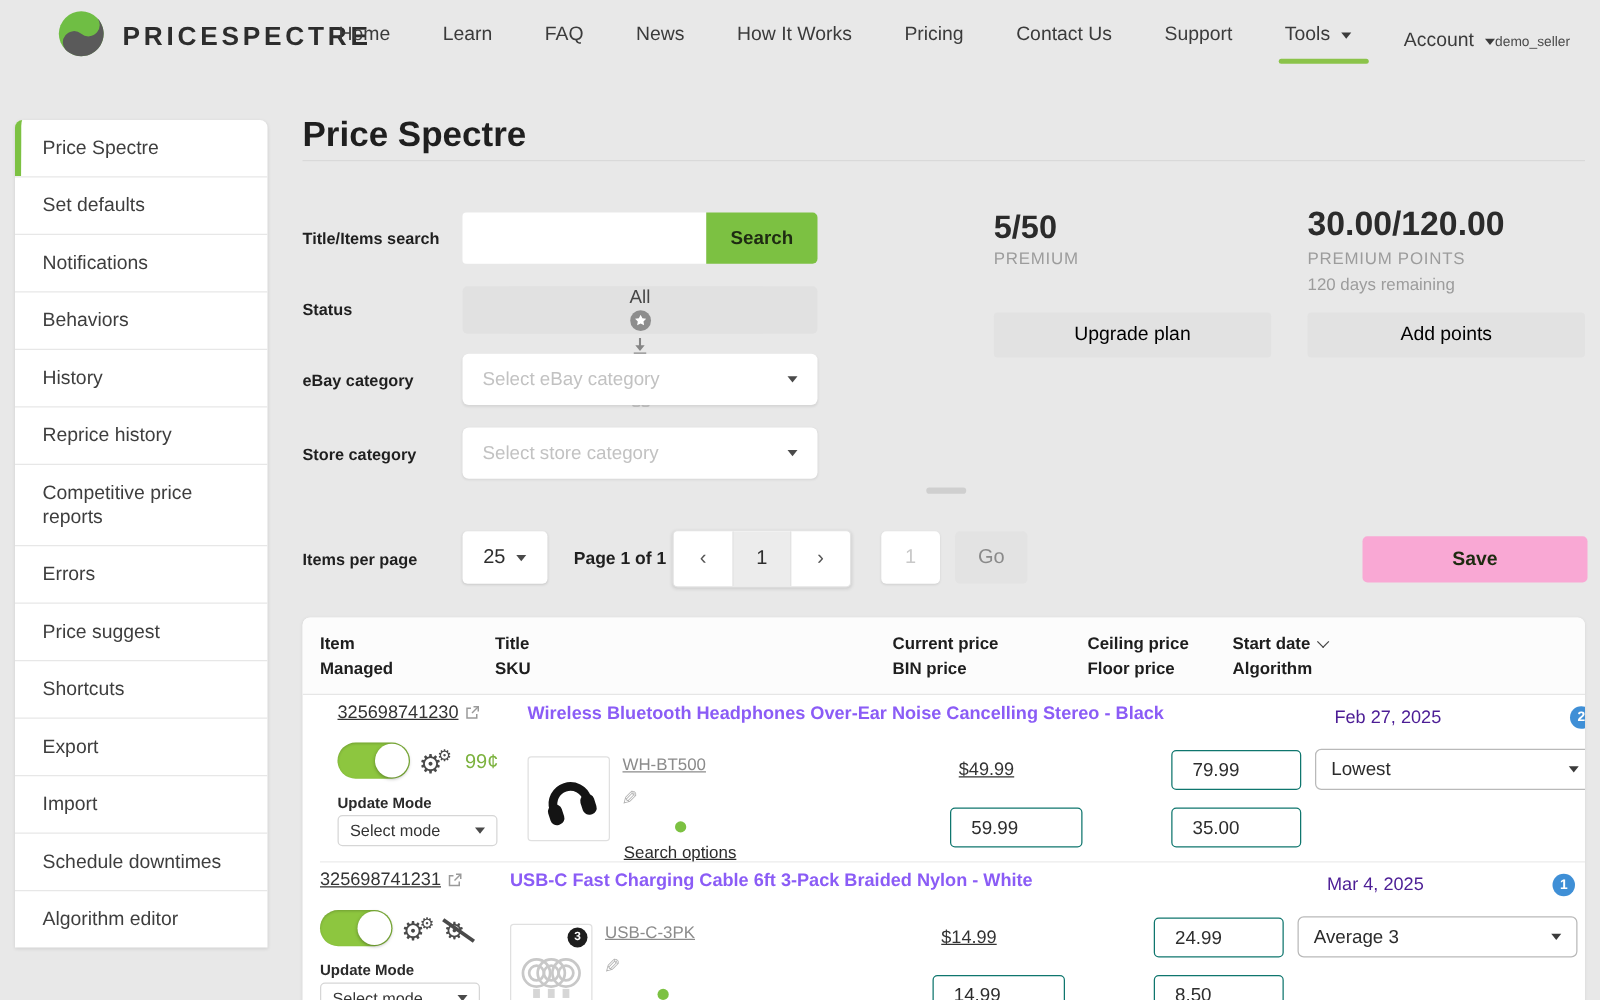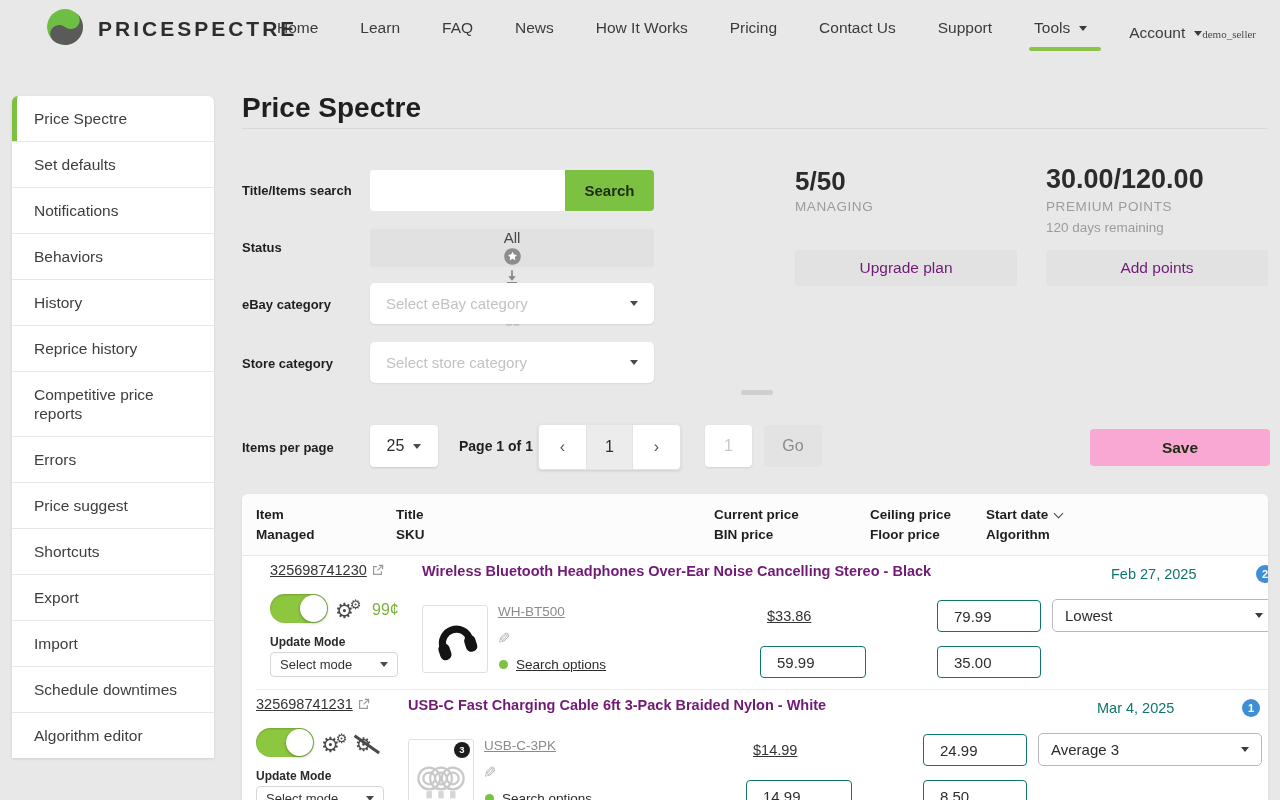--- a/index.html
+++ b/index.html
@@ -11,21 +11,21 @@
   .topbar { position:absolute; left:0; top:0; width:1280px; height:56px; }
   .logo { position:absolute; left:46px; top:8px; display:flex; align-items:center; gap:14px; cursor:pointer; }
   .logo-text { font-size:21px; font-weight:bold; letter-spacing:3px; color:#2d2d2d; }
   .nav { position:absolute; right:24px; top:0; height:56px; display:flex; align-items:center; gap:42px; }
   .nav-link { font-size:15.5px; color:#3b3b3b; cursor:pointer; white-space:nowrap; }
   .caret { width:0; height:0; border-left:4.5px solid transparent; border-right:4.5px solid transparent; border-top:5.5px solid #3b3b3b; display:inline-block; }
   .nav-tools { position:relative; display:flex; align-items:center; gap:9px; cursor:pointer; }
   .tools-underline { position:absolute; left:-5px; top:28px; width:72px; height:4px; background:#8bc34a; border-radius:2px; }
   .nav-account { display:flex; align-items:center; cursor:pointer; margin-top:10px; }
   .acct-row { display:flex; align-items:center; gap:9px; font-size:15.5px; color:#3b3b3b; }
-  .acct-user { font-size:11px; color:#4a4a4a; margin-top:2px;font-family:Liberation Serif, serif; }
+  .acct-user { font-size:11px; color:#4a4a4a; margin-top:2px; }
 
   
   .sidebar { position:absolute; left:12px; top:96px; width:202px; background:#fff; border-radius:6px 6px 0 0; box-shadow:0 1px 3px rgba(0,0,0,.1); }
   .side-item { padding:13px 12px 13px 22px; font-size:15.5px; color:#3e3e3e; border-top:1px solid #e7e7e7; line-height:19px; cursor:pointer; }
   .side-item:first-child { border-top:none; border-radius:6px 6px 0 0; }
   .side-item.active { border-left:5px solid #7cc142; padding-left:17px; }
 
   
   .page-title { position:absolute; left:242px; top:92px; font-size:28px; font-weight:bold; color:#1f1f1f; }
   .title-rule { position:absolute; left:242px; top:128px; width:1026px; border-top:1px solid #d9d9d9; }
@@ -44,21 +44,21 @@
   .sel .ph { font-size:15px; color:#c2c2c2; }
   .sel .caret, .mini-sel .caret, .ipp .caret { border-top-color:#4a4a4a; }
 
   
   .stat-num { position:absolute; font-weight:bold; color:#2b2b2b; }
   #managing-value { left:795px; top:166px; font-size:26px; }
   #points-value { left:1046px; top:164px; font-size:27px; }
   .stat-cap { position:absolute; font-size:13.5px; color:#9c9c9c; letter-spacing:.6px; }
   #managing-label { left:795px; top:199px; } #points-label { left:1046px; top:199px; }
   #points-remaining { position:absolute; left:1046px; top:220px; font-size:13.5px; color:#9c9c9c; }
-  .gray-btn { position:absolute; width:222px; height:36px; background:#e2e2e2; border:none; border-radius:3px; font-size:15.5px; color:#701a75; font-family:inherit; }
+  .gray-btn { position:absolute; width:222px; height:36px; background:#e2e2e2; border:none; border-radius:3px; font-size:15.5px; color:#000000; font-family:inherit; }
   #upgrade-btn { left:795px; top:250px; } #addpoints-btn { left:1046px; top:250px; }
   #drag-handle { position:absolute; left:741px; top:390px; width:32px; height:5px; background:#cfcfcf; border-radius:3px; cursor:row-resize; }
 
   
   #lbl-ipp { left:242px; top:440px; }
   .ipp { position:absolute; left:370px; top:425px; width:68px; height:42px; background:#fff; border-radius:4px; box-shadow:0 1px 2px rgba(0,0,0,.12); display:flex; align-items:center; justify-content:center; gap:9px; font-size:16px; cursor:pointer; }
   #page-info { position:absolute; left:459px; top:438px; font-size:14px; font-weight:bold; color:#1f1f1f; }
   #pager { position:absolute; left:538px; top:424px; display:flex; background:#fff; border:1px solid #e3e3e3; border-radius:4px; overflow:hidden; box-shadow:0 1px 3px rgba(0,0,0,.12); }
   .pager-cell { width:47px; height:44px; line-height:44px; text-align:center; font-size:16px; color:#555; cursor:pointer; }
   .pager-cur { background:#ececec; border-left:1px solid #e3e3e3; border-right:1px solid #e3e3e3; color:#2e2e2e; }
@@ -70,38 +70,38 @@
   
   #table-card { position:absolute; left:242px; top:494px; width:1026px; height:306px; background:#fff; border-radius:6px 6px 0 0; box-shadow:0 1px 3px rgba(0,0,0,.08); overflow:hidden; }
   .thead { position:relative; height:62px; border-bottom:1px solid #e6e6e6; background:#fcfcfc; }
   .th { position:absolute; top:11px; font-size:13.5px; font-weight:bold; color:#1e1e1e; line-height:20px; }
   .th-c1{left:14px;} .th-c2{left:154px;} .th-c3{left:472px;} .th-c4{left:628px;} .th-c5{left:744px;}
   .chev { display:inline-block; width:7px; height:7px; border-right:1.7px solid #444; border-bottom:1.7px solid #444; transform:rotate(45deg); margin-left:7px; vertical-align:2px; }
   .trow { position:relative; border-bottom:1px solid #ececec; }
   #row-0 { height:134px;margin-left:14px; } #row-1 { height:172px; }
   .f-itemlink { position:absolute; left:14px; top:6px; font-size:14.5px; color:#333; display:flex; align-items:center; gap:5px; cursor:pointer; }
   .f-itemlink .id { text-decoration:underline; }
-  .f-title { position:absolute; left:166px; top:7px; font-size:14.5px; font-weight:bold; color:#701a75; white-space:nowrap; }
-  .f-date { position:absolute; left:855px; top:10px; width:92px; text-align:left; font-size:14.5px; color:#0f766e; }
+  .f-title { position:absolute; left:166px; top:7px; font-size:14.5px; font-weight:bold; color:#8b5cf6; white-space:nowrap; }
+  .f-date { position:absolute; left:805px; top:10px; width:92px; text-align:right; font-size:14.5px; color:#4c1d95; }
   .f-badge { position:absolute; left:1000px; top:9px; width:18px; height:18px; border-radius:50%; background:#3f8fd6; color:#fff; font-size:11px; font-weight:bold; text-align:center; line-height:18px; cursor:pointer; }
   .f-toggle { position:absolute; left:14px; top:38px; width:58px; height:29px; border-radius:15px; background:#8dc63f; box-shadow:inset 0 1px 2px rgba(0,0,0,.18); cursor:pointer; }
   .f-toggle::after { content:""; position:absolute; right:1px; top:1px; width:27px; height:27px; border-radius:50%; background:#fff; box-shadow:0 1px 3px rgba(0,0,0,.35); }
   .f-gears { position:absolute; left:79px; top:41px; color:#4a4a4a; cursor:pointer; }
   .gear-big { font-size:21px; } .gear-small { font-size:13px; vertical-align:9px; margin-left:-4px; }
   .f-pricenote { position:absolute; left:116px; top:45px; font-size:16px; color:#7cb23e; }
   .f-crossed { position:absolute; left:113px; top:43px; color:#4a4a4a; font-size:19px; cursor:pointer; }
   .f-crossed::after { content:""; position:absolute; left:-3px; top:10px; width:30px; height:2.5px; background:#4a4a4a; transform:rotate(35deg); }
   .f-umlabel { position:absolute; left:14px; top:79px; font-size:12px; font-weight:bold; color:#2a2a2a; }
   .mini-sel { position:absolute; left:14px; top:96px; width:128px; height:25px; background:#fff; border:1px solid #d6d6d6; border-radius:4px; font-size:13px; color:#333; display:flex; align-items:center; justify-content:space-between; padding:0 9px; cursor:pointer; }
   .mini-sel .caret { border-left-width:4px; border-right-width:4px; border-top-width:5px; }
   .f-img { position:absolute; left:166px; top:49px; width:66px; height:68px; background:#fff; border:1px solid #e0e0e0; border-radius:3px; display:flex; align-items:center; justify-content:center; cursor:pointer; }
   .qty-badge { position:absolute; right:3px; top:2px; width:16px; height:16px; background:#1d1d1d; color:#fff; border-radius:50%; font-size:9.5px; font-weight:bold; line-height:16px; text-align:center; }
   .f-sku { position:absolute; left:242px; top:48px; font-size:13.5px; color:#8b8b8b; text-decoration:underline; cursor:pointer; }
   .f-pencil { position:absolute; left:241px; top:73px; font-size:16px; color:#b3b3b3; transform:scaleX(-1); cursor:pointer; }
-  .f-searchopt { position:absolute; left:243px; top:101px; display:flex; align-items:center; gap:8px; cursor:pointer; }
+  .f-searchopt { position:absolute; left:243px; top:101px; display:flex; align-items:center; gap:8px; cursor:pointer;flex-direction:column; }
   .dot { width:9px; height:9px; border-radius:50%; background:#7cc142; }
   .f-searchopt .lnk { font-size:13.5px; color:#2c2c2c; text-decoration:underline; }
   .f-current { position:absolute; left:511px; top:52px; font-size:14.5px; color:#333; text-decoration:underline; cursor:pointer; }
   .price-input { position:absolute; border:1px solid #0f766e; border-radius:4px; font-size:15px; color:#2e2e2e; padding-left:16px; background:#fff; outline:none; }
   .f-bin { left:504px; top:90px; width:106px; height:32px; }
   .f-ceil { left:681px; top:44px; width:104px; height:32px; }
   .f-floor { left:681px; top:90px; width:104px; height:32px; }
   .f-algo { position:absolute; left:796px; top:43px; width:224px; height:33px; border:1px solid #b9b9b9; border-radius:5px; background:#fff; display:flex; align-items:center; justify-content:space-between; padding:0 12px; font-size:15px; color:#2b2b2b; cursor:pointer; }
 </style>
 </head>
@@ -204,21 +204,21 @@
     <span class="caret"></span>
   </div>
 
   <div class="flabel" id="lbl-store">Store category</div>
   <div class="sel" id="store-select">
     <span class="ph">Select store category</span>
     <span class="caret"></span>
   </div>
 
   <div class="stat-num" id="managing-value">5/50</div>
-  <div class="stat-cap" id="managing-label">MANAGING</div>
+  <div class="stat-cap" id="managing-label">PREMIUM</div>
   <div class="stat-num" id="points-value">30.00/120.00</div>
   <div class="stat-cap" id="points-label">PREMIUM POINTS</div>
   <div id="points-remaining">120 days remaining</div>
   <button class="gray-btn" id="upgrade-btn">Upgrade plan</button>
   <button class="gray-btn" id="addpoints-btn">Add points</button>
 
   <div id="drag-handle"></div>
 
   <div class="flabel" id="lbl-ipp">Items per page</div>
   <div class="ipp">
@@ -287,21 +287,21 @@
           <rect x="10" y="33" width="13" height="19" rx="6" fill="#141414"></rect>
           <rect x="41" y="33" width="13" height="19" rx="6" fill="#141414"></rect>
         </svg>
       </div>
       <a class="f-sku">WH-BT500</a>
       <span class="f-pencil">✎</span>
       <div class="f-searchopt">
         <span class="dot"></span>
         <span class="lnk">Search options</span>
       </div>
-      <a class="f-current">$33.86</a>
+      <a class="f-current">$49.99</a>
       <input class="price-input f-bin" value="59.99" style="">
       <input class="price-input f-ceil" value="79.99" style="">
       <input class="price-input f-floor" value="35.00" style="">
       <div class="f-algo">
         <span>Lowest</span>
         <span class="caret"></span>
       </div>
     </div>
 
     <div class="trow" id="row-1">

